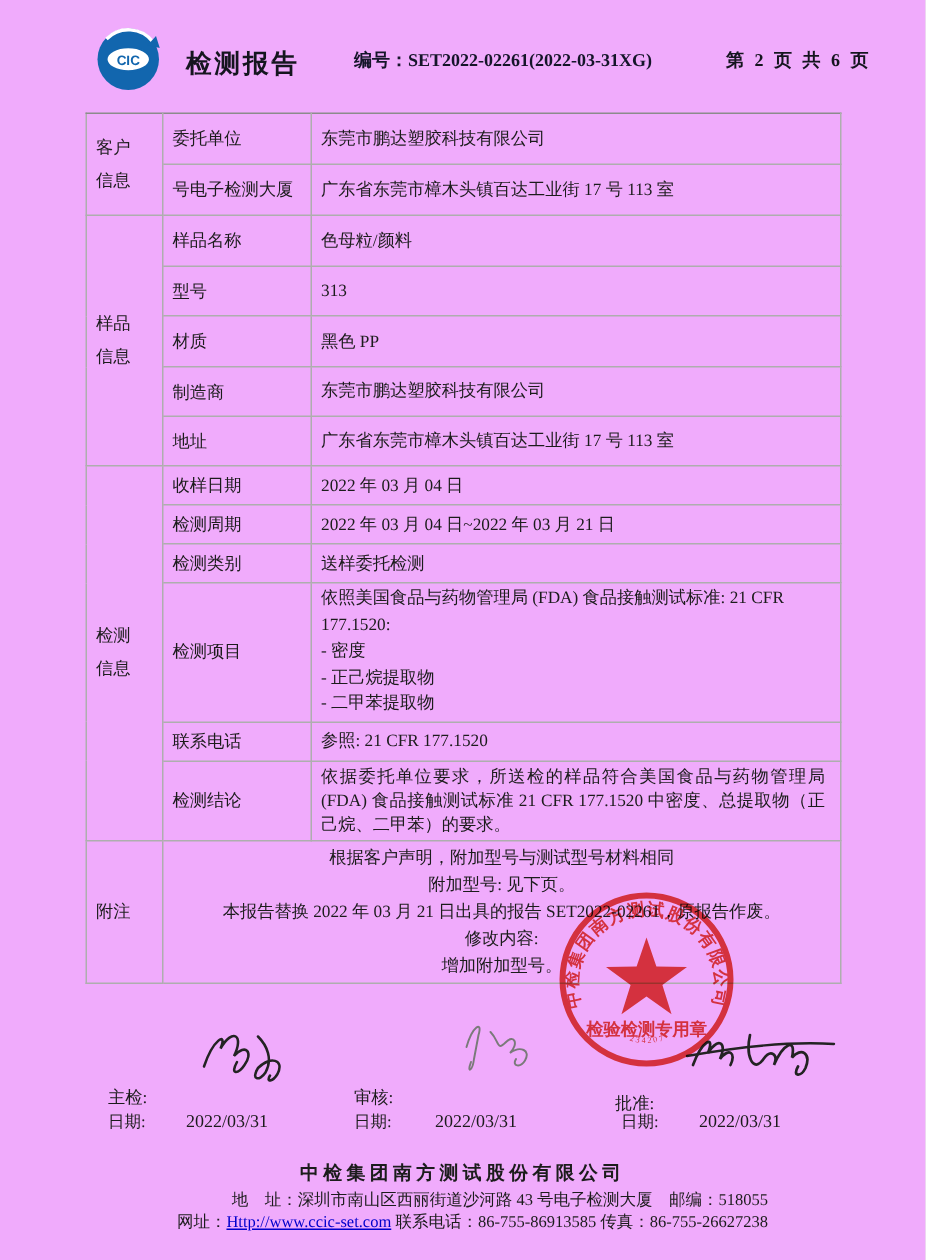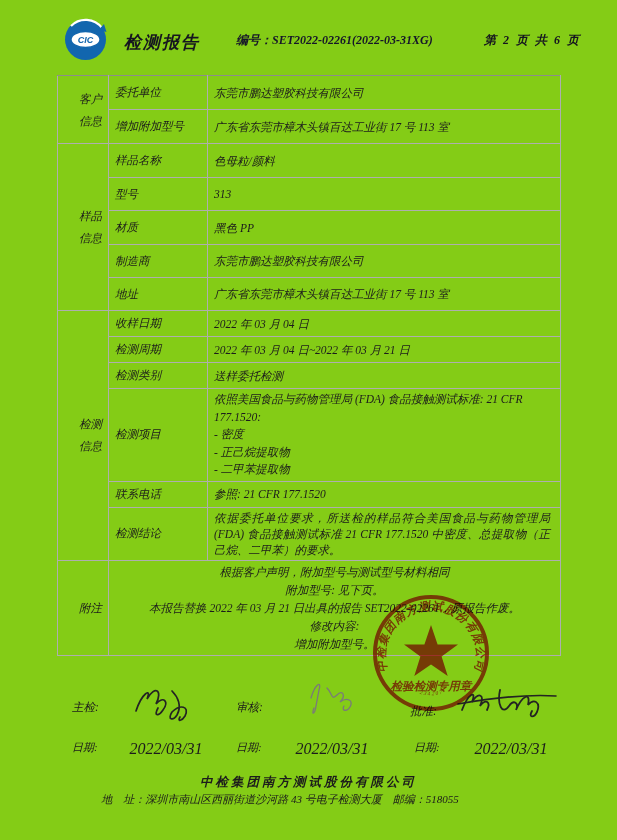--- a/index.html
+++ b/index.html
@@ -1,20 +1,20 @@
 <!DOCTYPE html>
 <html><head>
 <meta charset="utf-8">
 <style>
   html,body{margin:0;padding:0;background:#e9e9e9;}
   .page{
-    position:relative; width:617px; height:840px; background:#84cc16;
+    position:relative; width:617px; height:840px; background:#f0abfc;
     margin:0 auto; overflow:hidden;
     font-family:"Liberation Serif","DejaVu Serif",serif;
-    color:#1c1c1c; font-size:11.5px;font-style:italic;
+    color:#1c1c1c; font-size:11.5px;
   }
   .abs{position:absolute;}
   .preline{white-space:pre-line;}
 
   
   .hdr-title{left:124px; top:31px; font-size:17px; font-weight:bold; letter-spacing:2px; color:#15151f;}
   .hdr-no{left:236px; top:32px; font-size:12px; font-weight:bold; color:#15152a;text-align:right;}
   .hdr-page{left:484px; top:32px; font-size:12px; font-weight:bold; letter-spacing:2px; color:#15151f;}
   .logo{left:62px; top:16px; width:47px; height:47px;}
 
@@ -24,40 +24,40 @@
     border-collapse:collapse; table-layout:fixed;
     font-size:11.5px; color:#1c1c1c;
   }
   table.report td{
     border:1px solid #aeaeae; padding:2px 6px; vertical-align:middle;
     overflow:hidden;
   }
   table.report{border:1.5px solid #8c8c8c;}
   tr.sec-start td{border-top:1.5px solid #8c8c8c;}
   td.sec{
-    text-align:right; white-space:pre-line; line-height:22px;
+    text-align:left; white-space:pre-line; line-height:22px;
     font-weight:normal; padding:2px 2px;
   }
   td.lbl{padding-left:9px;}
   td.val{padding-left:13px; line-height:16px;}
   td.val.items{line-height:17.5px;}
   td.val.conclusion{line-height:16px; text-align:justify; padding-right:10px;}
   td.note{padding-left:13px; line-height:18px;text-align:center;}
   tr.h34{height:34px;} tr.h33{height:33px;} tr.h26{height:26px;}
   tr.h87{height:87px;} tr.h46{height:46px;} tr.h89{height:89px;}
 
   
-  .role{font-size:11.5px; color:#1c1c1c;}
+  .role{font-size:11.5px; color:#1c1c1c;margin-top:24px;}
   .date-label{font-size:11px;}
-  .date-val{font-size:16px; text-align:center;}
+  .date-val{font-size:12px; }
   .sig svg{display:block;}
 
   
   .foot-company{left:0; top:774px; width:617px; text-align:center; font-size:12.5px; font-weight:bold; letter-spacing:3px;}
-  .foot-line{left:0; width:512px; text-align:center; font-size:11px; color:#1c1c1c;margin-left:24px;}
+  .foot-line{left:0; width:512px; text-align:right; font-size:11px; color:#1c1c1c;}
   .foot-addr{top:792px;}
   .foot-web{top:807px;}
   a.weblink{color:#0000cc; text-decoration:underline;}
 
   
   .stamp{left:371px; top:593px; width:120px; height:120px; mix-blend-mode:multiply; opacity:.92; pointer-events:none;}
 </style>
 </head>
 <body>
 
@@ -83,21 +83,21 @@
       </colgroup>
 
     <tbody>
         <tr class="h34 sec-start">
       <td class="sec" rowspan="2">客户
 信息</td>
       <td class="lbl">委托单位</td>
       <td class="val">东莞市鹏达塑胶科技有限公司</td>
     </tr>
     <tr class="h34">
-      <td class="lbl">增加附加型号</td>
+      <td class="lbl">号电子检测大厦</td>
       <td class="val">广东省东莞市樟木头镇百达工业街 17 号 113 室</td>
     </tr>
 
     <tr class="h34 sec-start">
       <td class="sec" rowspan="5">样品
 信息</td>
       <td class="lbl">样品名称</td>
       <td class="val">色母粒/颜料</td>
     </tr>
     <tr class="h33">
@@ -202,14 +202,17 @@
       <textPath href="#arcTop" startOffset="50%" text-anchor="middle">中检集团南方测试股份有限公司</textPath>
     </text>
     <text x="60" y="97" text-anchor="middle" font-size="11.5" font-weight="bold" fill="#e0392e">检验检测专用章</text>
     <text font-size="5.5" fill="#e0392e">
       <textPath href="#arcBot" startOffset="50%" text-anchor="middle">2 3 4 2 0 7</textPath>
     </text>
   </svg>
 
   <div class="abs foot-company">中检集团南方测试股份有限公司</div>
   <div class="abs foot-line foot-addr">地　址：深圳市南山区西丽街道沙河路 43 号电子检测大厦　邮编：518055</div>
+  <div class="abs foot-line foot-web">
+    <span>网址：</span><a class="weblink" href="#">Http://www.ccic-set.com</a><span> 联系电话：86-755-86913585  传真：86-755-26627238</span>
+  </div>
 
 </div>
 
 </body></html>

